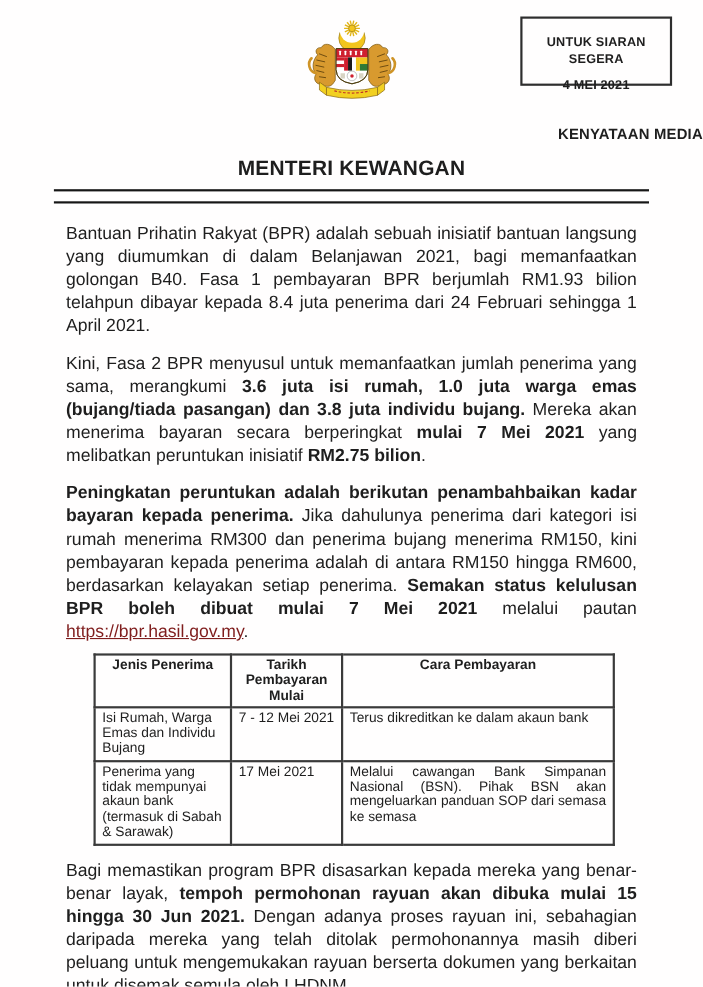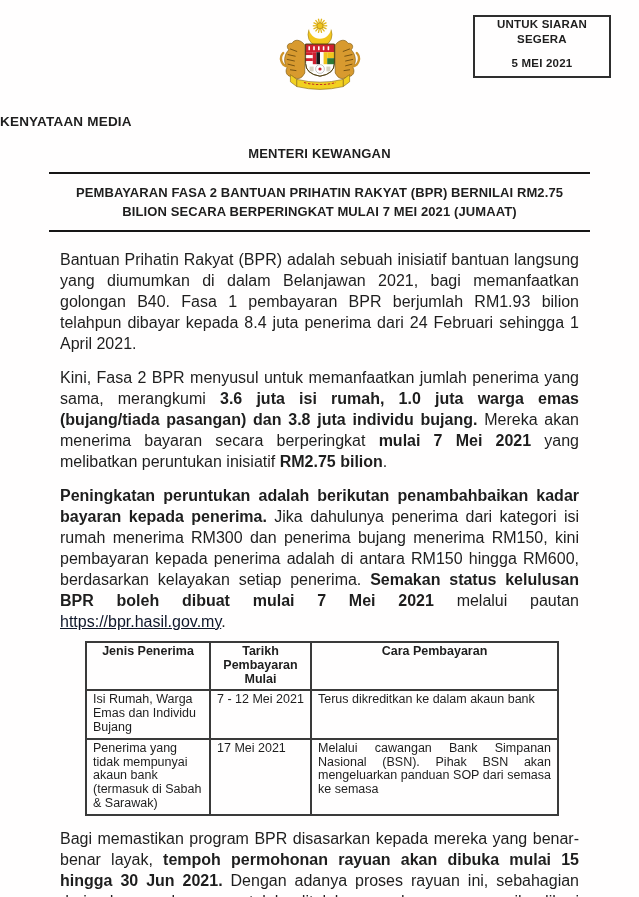--- a/index.html
+++ b/index.html
@@ -3,52 +3,52 @@
 <meta charset="utf-8">
 <style>
   html,body{margin:0;padding:0;background:#ffffff;}
   .page{
     width:639px;height:897px;position:relative;background:#fffefe;overflow:hidden;
     font-family:"Liberation Sans", sans-serif;color:#1e1e1e;
   }
   .stamp{
     position:absolute;top:15px;right:28px;width:138px;height:63px;
     border:2px solid #2e2e2e;box-sizing:border-box;text-align:center;
-    font-weight:700;font-size:11.5px;line-height:14.5px;padding-top:0;letter-spacing:.2px;
+    font-weight:700;font-size:11.5px;line-height:14.5px;padding-top:15px;letter-spacing:.2px;
   }
   .stamp-date{margin-top:10px;}
   .crest-wrap{padding-top:16px;text-align:center;height:82px;}
-  .h-type{margin-top:16px;text-align:left;font-weight:700;font-size:13.5px;letter-spacing:.2px;}
-  .h-block{margin-top:15px;text-align:center;font-weight:700;font-size:13px;line-height:19px;letter-spacing:.2px;}
+  .h-type{margin-top:16px;text-align:right;font-weight:700;font-size:13.5px;letter-spacing:.2px;}
+  .h-block{margin-top:15px;text-align:center;font-weight:700;font-size:19px;line-height:19px;letter-spacing:.2px;}
   .rule{border:0;border-top:2px solid #161616;margin:9px 49px 0 49px;height:0;}
   .title{margin:9px 56px 0;text-align:center;font-weight:700;font-size:13px;line-height:19px;letter-spacing:.1px;}
   .para{margin:16px 60px 0;font-size:16px;line-height:21px;text-align:justify;}
   .para.m2{margin-top:13px;}
   .para.m3{margin-top:12px;}
-  .link{color:#0f172a;text-decoration:underline;}
+  .link{color:#7f1d1d;text-decoration:underline;}
   .doc-table{
     margin:9px 0 0 85px;border-collapse:collapse;width:472px;table-layout:fixed;
     font-size:12.5px;line-height:13.8px;color:#1e1e1e;padding-left:44px;
   }
   .doc-table th,.doc-table td{border:2px solid #3a3a3a;padding:2px 6px 3px;vertical-align:top;}
   .doc-table th{font-weight:700;text-align:center;}
   .doc-table td{text-align:left;border-radius:24px;}
   .doc-table td.c{}
   .doc-table td.j{text-align:justify;}
   b{font-weight:700;}
 </style>
 </head>
 <body>
 
 <div class="page">
 
   <div class="stamp">
     <div>UNTUK SIARAN</div>
     <div>SEGERA</div>
-    <div class="stamp-date">5 MEI 2021</div>
+    <div class="stamp-date">4 MEI 2021</div>
   </div>
 
   <div class="crest-wrap">
     <svg width="104" height="82" viewBox="0 0 130 100" aria-hidden="true">
 
       <circle cx="65" cy="22" r="15" fill="#f2c51d" stroke="#9a7b16" stroke-width="0.8"></circle>
       <circle cx="65" cy="13.5" r="13.8" fill="#fffefe"></circle>
 
       <g stroke="#e3b618" stroke-width="1.6">
         <line x1="65" y1="11" x2="74" y2="11"></line>
@@ -108,24 +108,20 @@
   </div>
 
   <div class="h-type">KENYATAAN MEDIA</div>
 
   <div class="h-block">
     <div>MENTERI KEWANGAN</div>
   </div>
 
   <hr class="rule">
 
-  <div class="title">
-    <div>PEMBAYARAN FASA 2 BANTUAN PRIHATIN RAKYAT (BPR) BERNILAI RM2.75</div>
-    <div>BILION SECARA BERPERINGKAT MULAI 7 MEI 2021 (JUMAAT)</div>
-  </div>
 
   <hr class="rule">
 
   <p class="para" style="margin-top:17px">Bantuan Prihatin Rakyat (BPR) adalah sebuah inisiatif bantuan langsung yang diumumkan di dalam Belanjawan 2021, bagi memanfaatkan golongan B40. Fasa 1 pembayaran BPR berjumlah RM1.93 bilion telahpun dibayar kepada 8.4 juta penerima dari 24 Februari sehingga 1 April 2021.</p>
 
   <p class="para m2"><span>Kini, Fasa 2 BPR menyusul untuk memanfaatkan jumlah penerima yang sama, merangkumi </span><b>3.6 juta isi rumah, 1.0 juta warga emas (bujang/tiada pasangan) dan 3.8 juta individu bujang.</b><span> Mereka akan menerima bayaran secara berperingkat </span><b>mulai 7 Mei 2021</b><span> yang melibatkan peruntukan inisiatif </span><b>RM2.75 bilion</b><span>.</span></p>
 
   <p class="para m2"><b>Peningkatan peruntukan adalah berikutan penambahbaikan kadar bayaran kepada penerima.</b><span> Jika dahulunya penerima dari kategori isi rumah menerima RM300 dan penerima bujang menerima RM150, kini pembayaran kepada penerima adalah di antara RM150 hingga RM600, berdasarkan kelayakan setiap penerima. </span><b>Semakan status kelulusan BPR boleh dibuat mulai 7 Mei 2021</b><span> melalui pautan </span><a class="link" href="#">https://bpr.hasil.gov.my</a><span>.</span></p>
 
 

